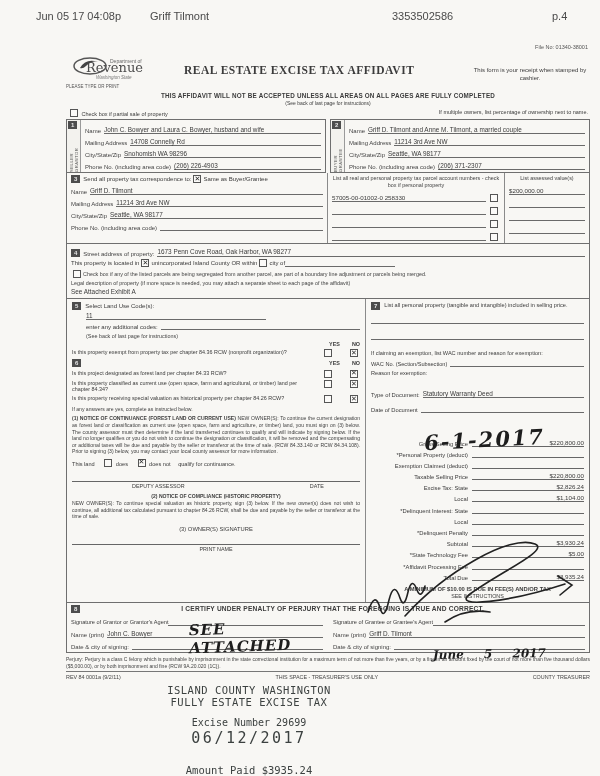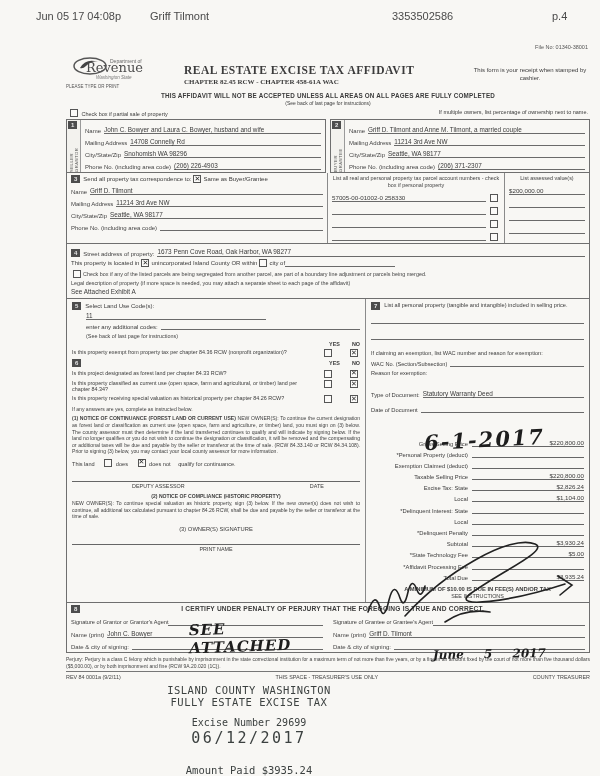--- a/index.html
+++ b/index.html
@@ -128,21 +128,20 @@
           <ellipse cx="18" cy="10" rx="16" ry="8" fill="none" stroke="#555" stroke-width="1.5"></ellipse>
           <path d="M8,12 Q14,2 26,6 Q20,4 14,10 Q11,13 8,12 Z" fill="#444"></path>
         </svg>
         <div class="dept" style="margin-left:44px;margin-top:2px;">Department of</div>
         <div class="word" style="margin-left:20px;">Revenue</div>
         <div class="sub">Washington State</div>
         <div class="ptp">PLEASE TYPE OR PRINT</div>
       </div>
       <div class="titleblk">
         <div class="title">REAL ESTATE EXCISE TAX AFFIDAVIT</div>
-        <div class="chapter">CHAPTER 82.45 RCW - CHAPTER 458-61A WAC</div>
       </div>
       <div class="receipt">This form is your receipt when stamped by cashier.</div>
     </div>
     <div class="warn">THIS AFFIDAVIT WILL NOT BE ACCEPTED UNLESS ALL AREAS ON ALL PAGES ARE FULLY COMPLETED</div>
     <div class="seeback">(See back of last page for instructions)</div>
 
     <div class="toprow">
       <span>
         <span class="cb"></span>
         <span>Check box if partial sale of property</span>

